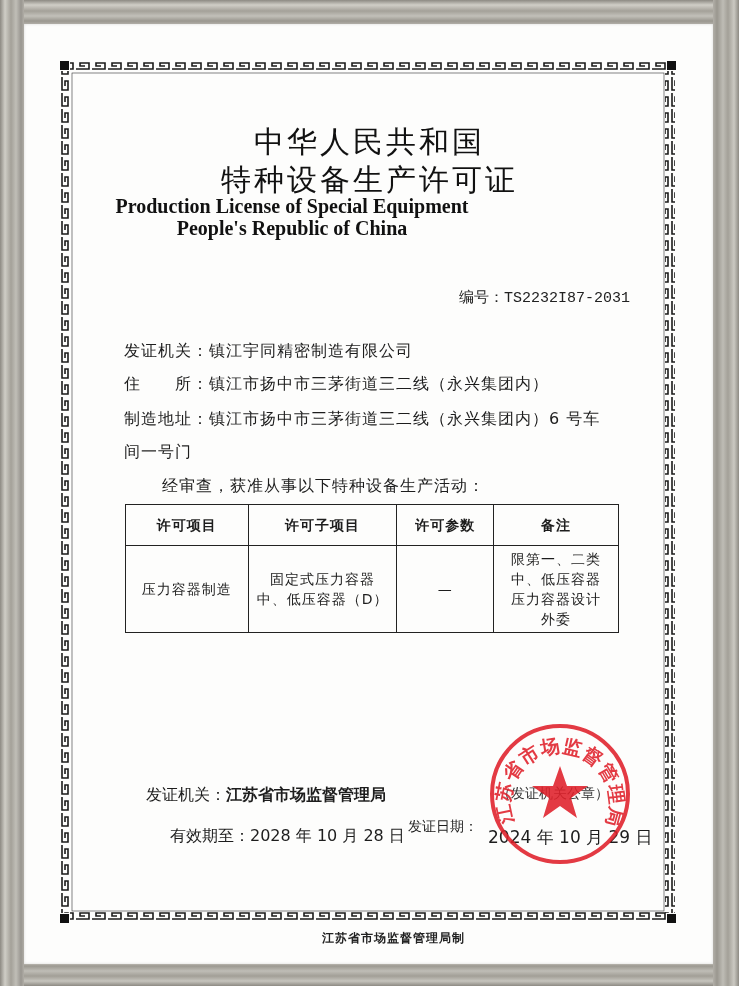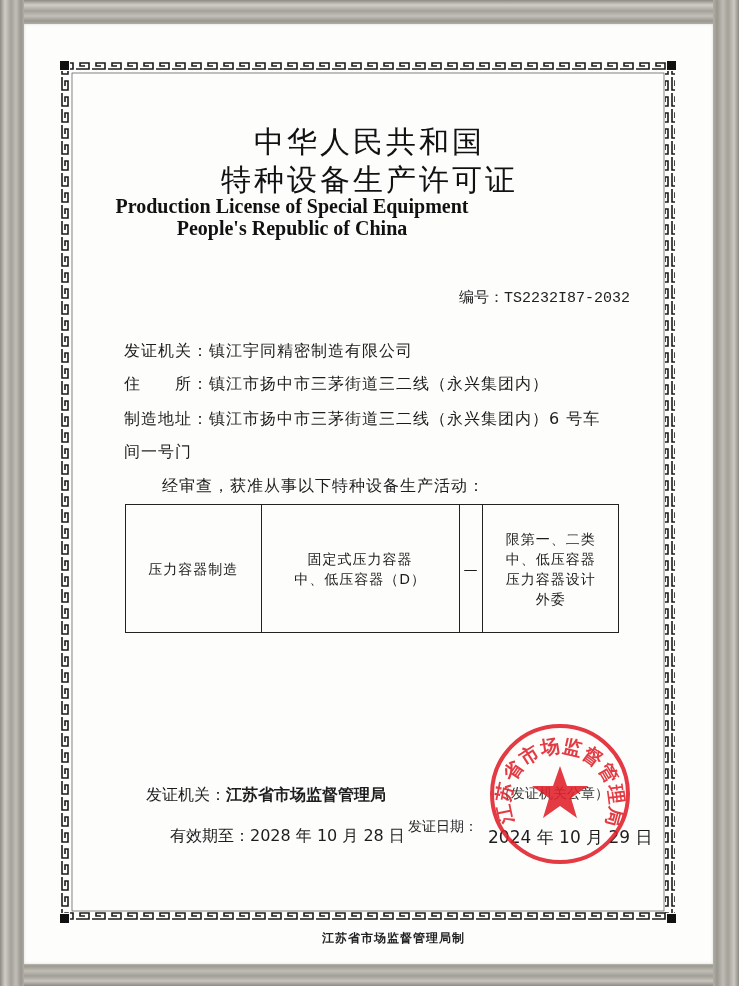--- a/index.html
+++ b/index.html
@@ -147,37 +147,43 @@
     <rect x="12" y="12" width="592" height="838" fill="none" stroke="#333" stroke-width="0.6"></rect>
   </svg>
 </div>
 
 <div class="title-cn t1">中华人民共和国</div>
 <div class="title-cn t2">特种设备生产许可证</div>
 <div class="title-en e1">Production License of Special Equipment</div>
 <div class="title-en e2">People's Republic of China</div>
 
 <div class="cert-no">
-  <span>编号：</span><span class="val">TS2232I87-2032</span>
+  <span>编号：</span><span class="val">TS2232I87-2031</span>
 </div>
 
 <div class="field f1">
   <span>发证机关：</span><span>镇江宇同精密制造有限公司</span>
 </div>
 <div class="field f2">
   <span>住　　所：</span><span>镇江市扬中市三茅街道三二线（永兴集团内）</span>
 </div>
 <div class="field f3">
   <span>制造地址：</span><span>镇江市扬中市三茅街道三二线（永兴集团内）6 号车</span>
 </div>
 <div class="field f3b">间一号门</div>
 <div class="field f4">经审查，获准从事以下特种设备生产活动：</div>
 
 <table class="permit">
   <tbody>
+      <tr>
+    <th class="c1">许可项目</th>
+    <th class="c2">许可子项目</th>
+    <th class="c3">许可参数</th>
+    <th class="c4">备注</th>
+  </tr>
   <tr>
     <td>压力容器制造</td>
     <td>
       <div>固定式压力容器</div>
       <div>中、低压容器（D）</div>
     </td>
     <td>—</td>
     <td>
       <div>限第一、二类</div>
       <div>中、低压容器</div>

